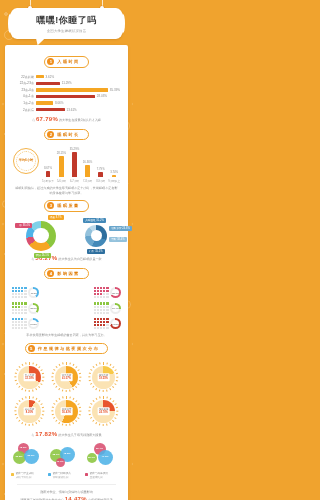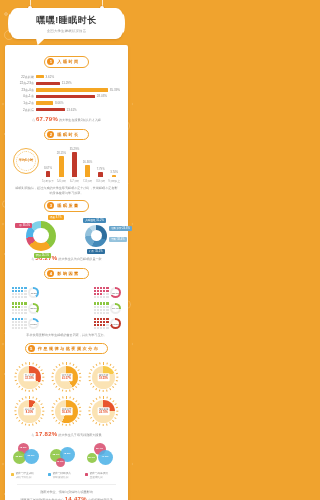--- a/index.html
+++ b/index.html
@@ -252,21 +252,21 @@
 <div class="bg-x" style="left:120px;top:420px;">＋</div>
 
 <div class="banner-wrap">
   <div class="strings">
     <div class="string" style="left:20px;"></div>
     <div class="string" style="left:92px;"></div>
   </div>
   <div class="pin" style="left:18px;top:-2px;"></div>
   <div class="pin" style="left:90px;top:-2px;"></div>
   <div class="banner">
-    <div class="banner-title">嘿嘿!睡眠时长</div>
+    <div class="banner-title">嘿嘿!你睡了吗</div>
     <div class="banner-sub">全国大学生睡眠状况报告</div>
     <div class="banner-tail"></div>
   </div>
 </div>
 
 <div class="card">
 
   <div class="sec-head">
     <div class="pill">
       <div class="pill-num">1</div>

